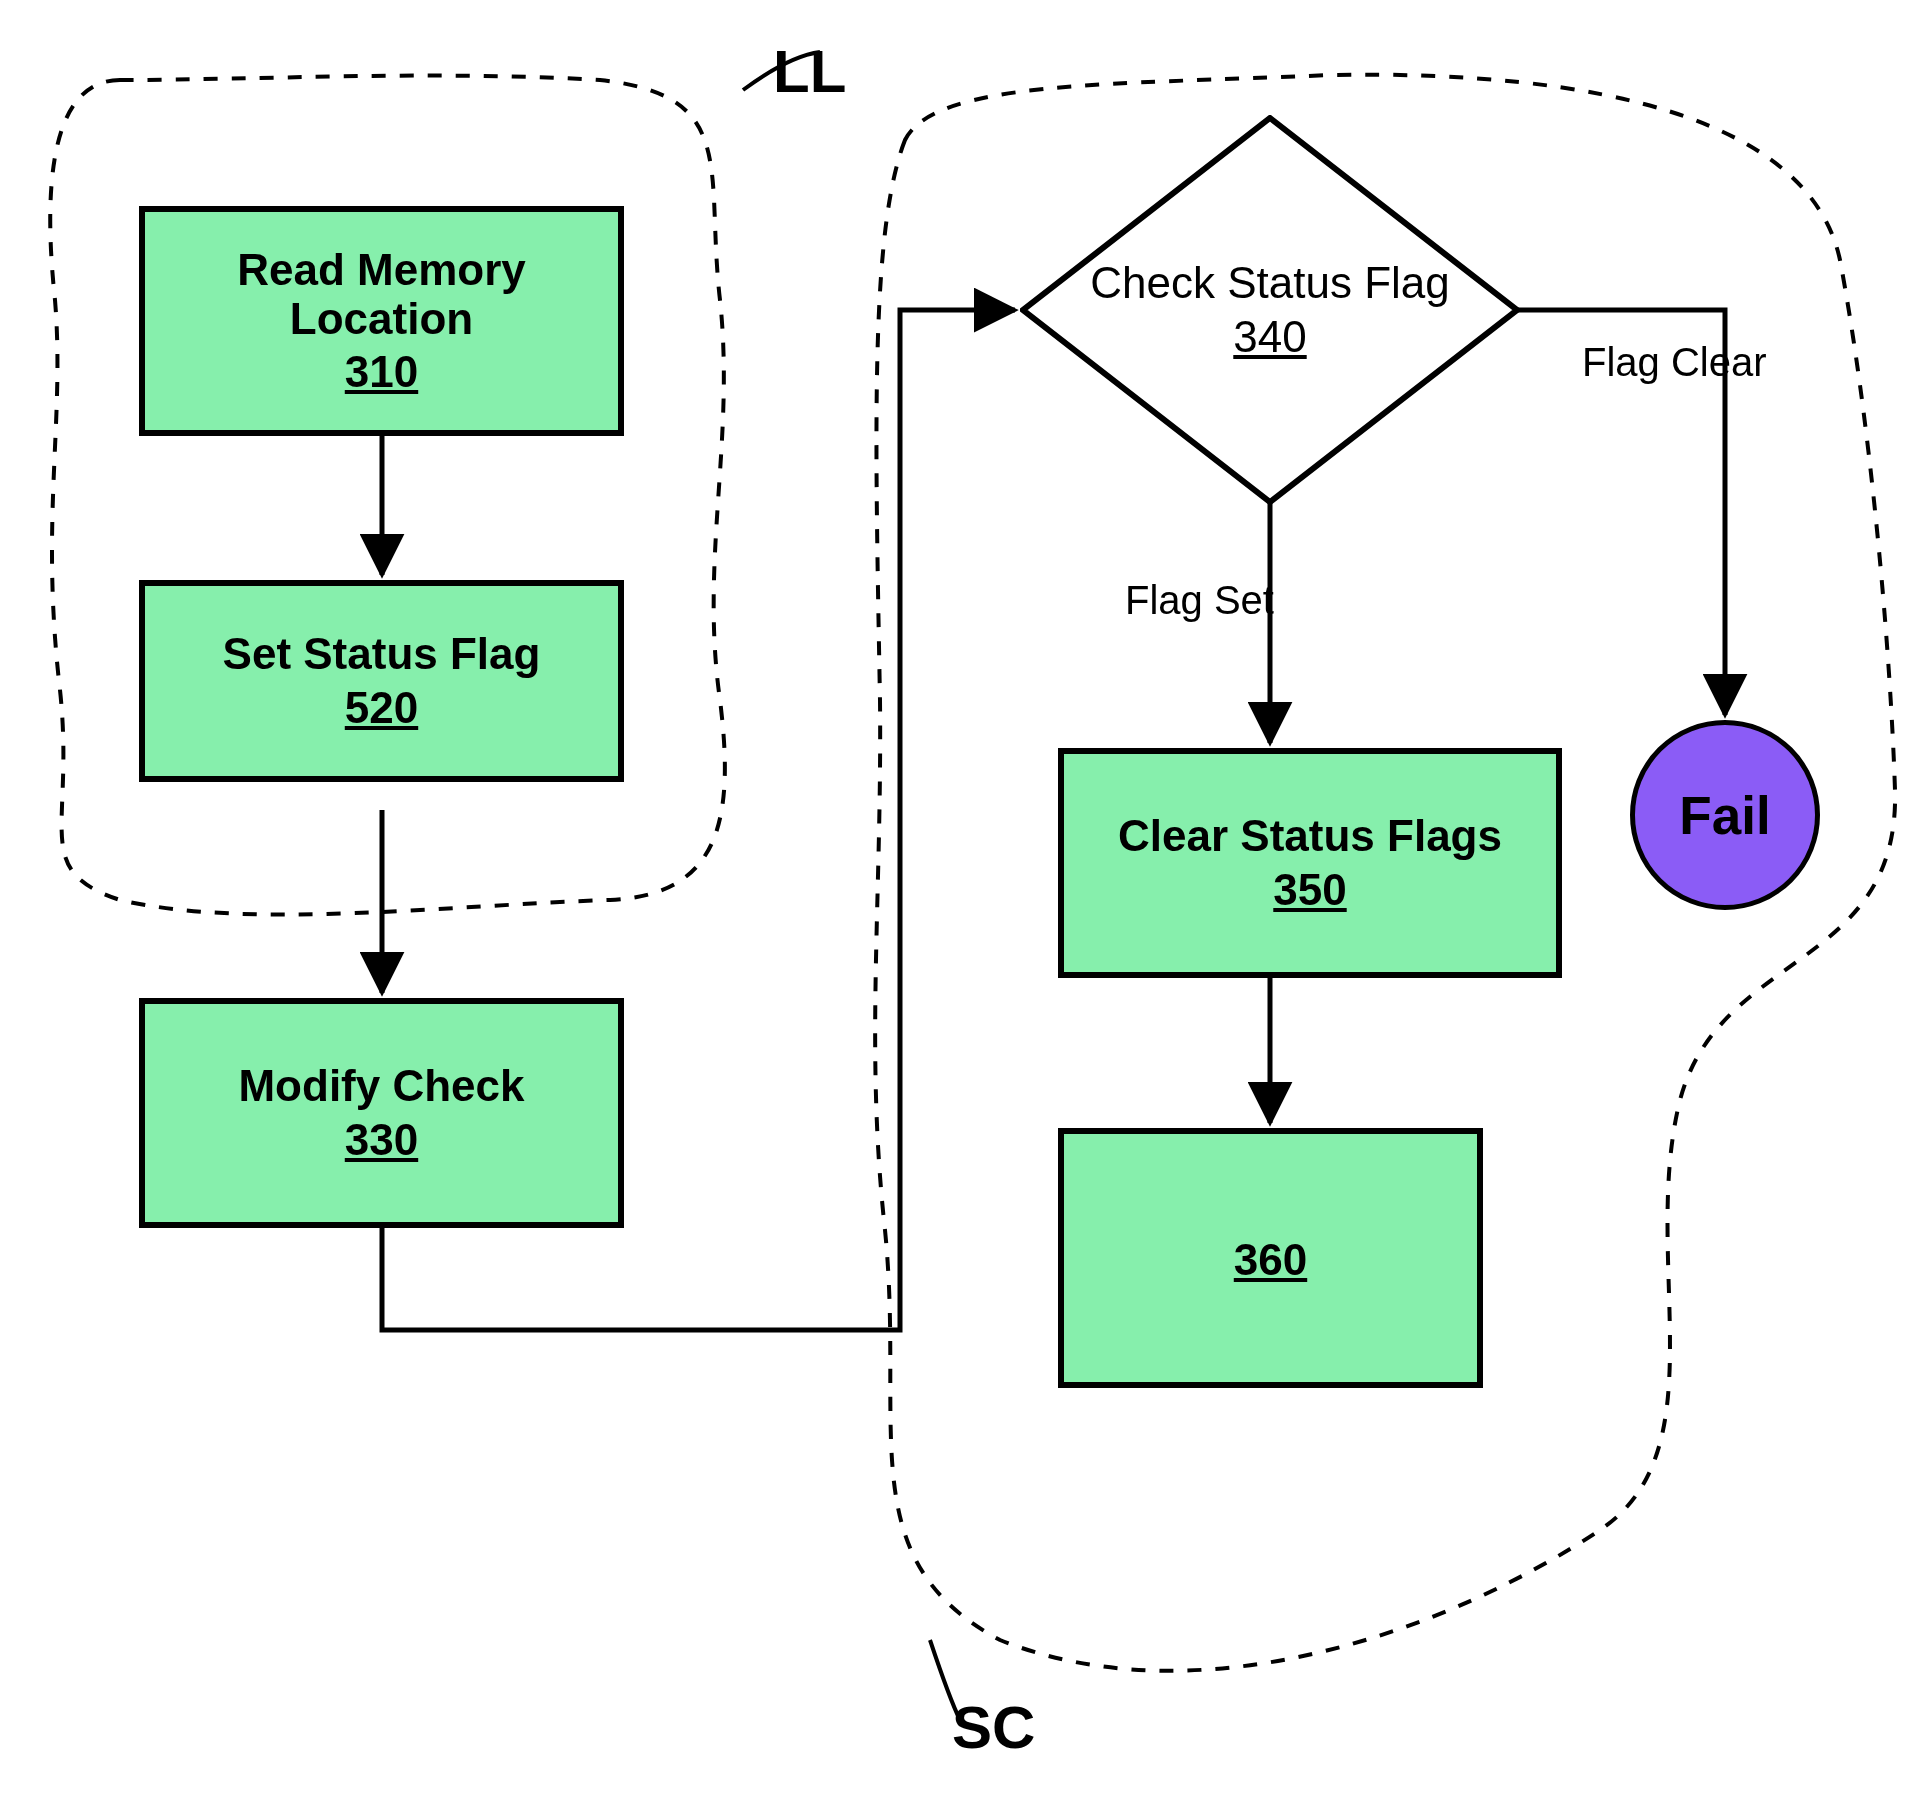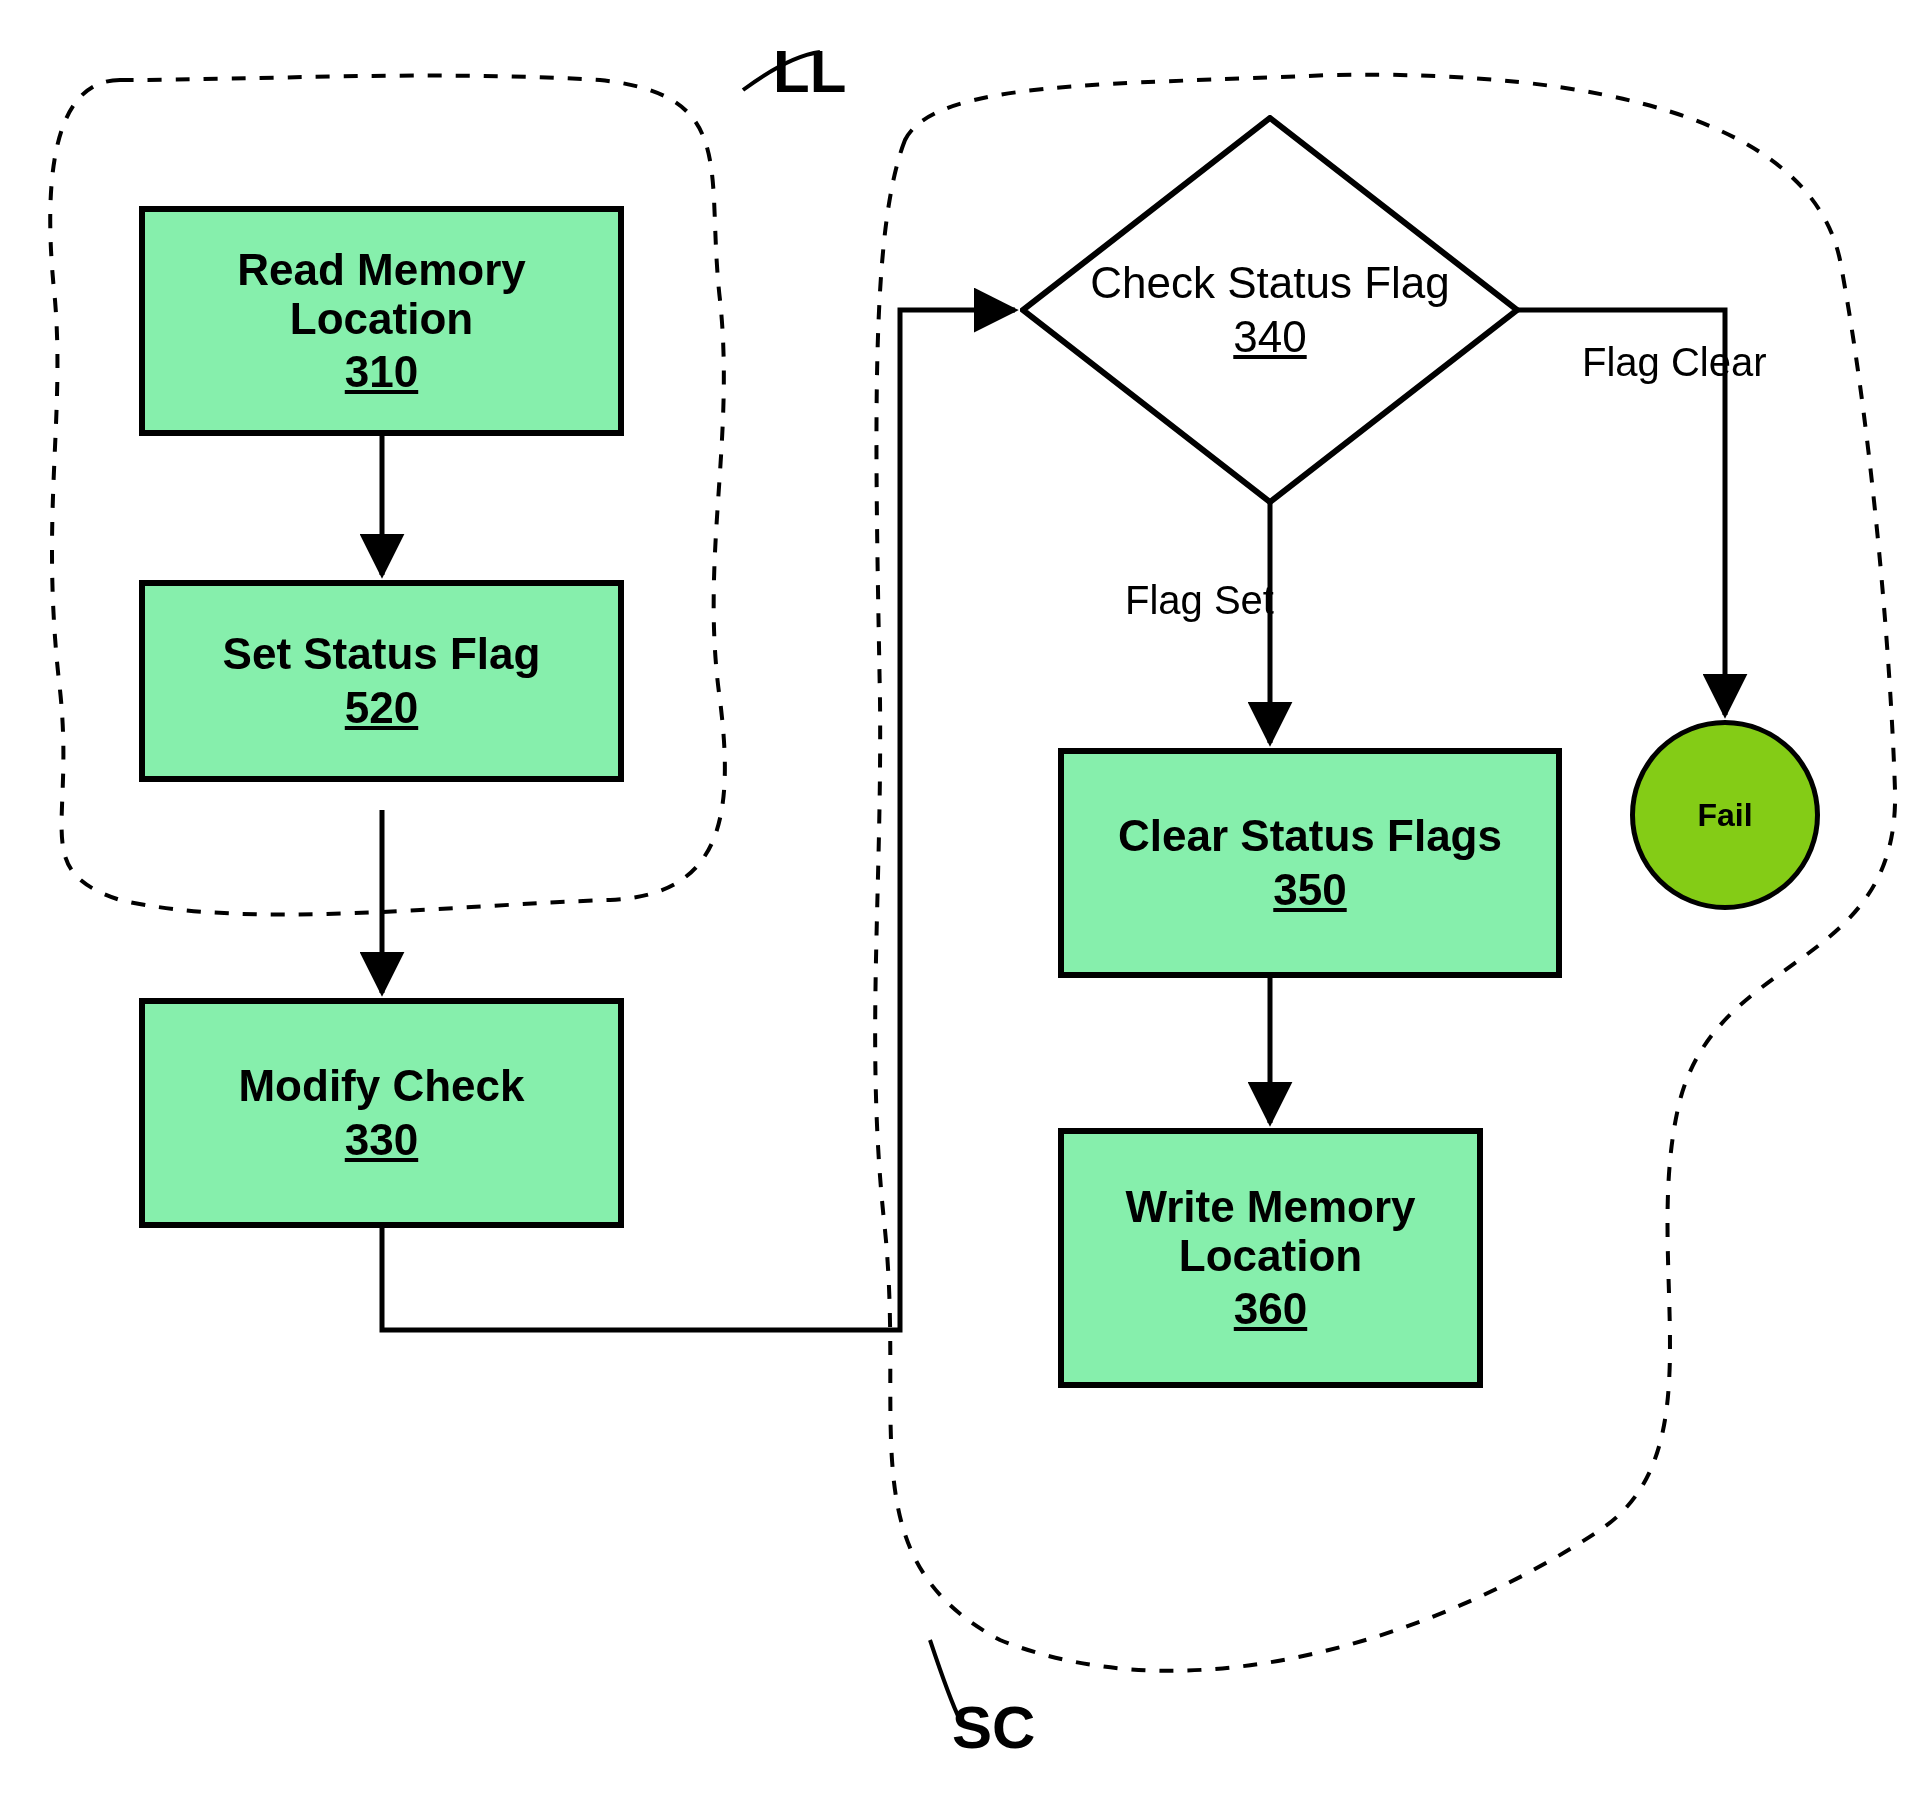--- a/index.html
+++ b/index.html
@@ -45,26 +45,26 @@
     position: absolute;
     text-align: center;
     font-weight: 400;
   }
   .diamond-inner .title { font-size: 44px; line-height: 1.12; }
   .diamond-inner .ref   { font-size: 44px; text-decoration: underline; margin-top: 4px; }
   .circle {
     position: absolute;
     border: 5px solid #000;
     border-radius: 50%;
-    background: #84cc16;
+    background: #8b5cf6;
     display: flex;
     align-items: center;
     justify-content: center;
     font-weight: 700;
-    font-size: 32px;
+    font-size: 53px;
     box-sizing: border-box;
   }
   .label {
     position: absolute;
     font-size: 40px;
     font-weight: 400;
   }
   .region-label {
     position: absolute;
     font-weight: 700;
@@ -110,21 +110,20 @@
       <div class="ref">340</div>
     </div>
   </div>
 
   <div class="box" style="left:1058px; top:748px; width:504px; height:230px;">
     <div class="title">Clear Status Flags</div>
     <div class="ref">350</div>
   </div>
 
   <div class="box" style="left:1058px; top:1128px; width:425px; height:260px;">
-    <div class="title">Write Memory Location</div>
     <div class="ref">360</div>
   </div>
 
   <div class="circle" style="left:1630px; top:720px; width:190px; height:190px;">
     <span>Fail</span>
   </div>
 
   <div class="label" style="left:1125px; top:578px;">Flag Set</div>
   <div class="label" style="left:1582px; top:340px;">Flag Clear</div>
 

